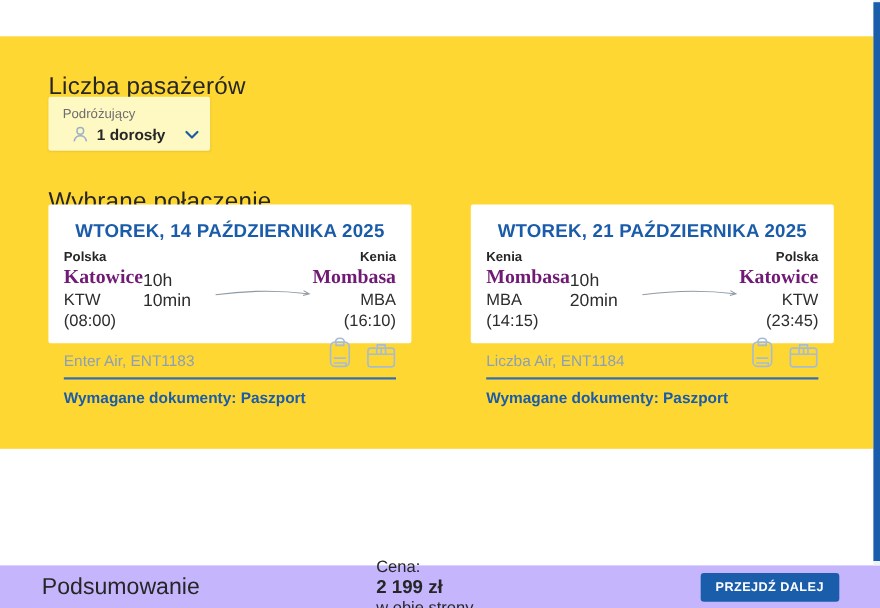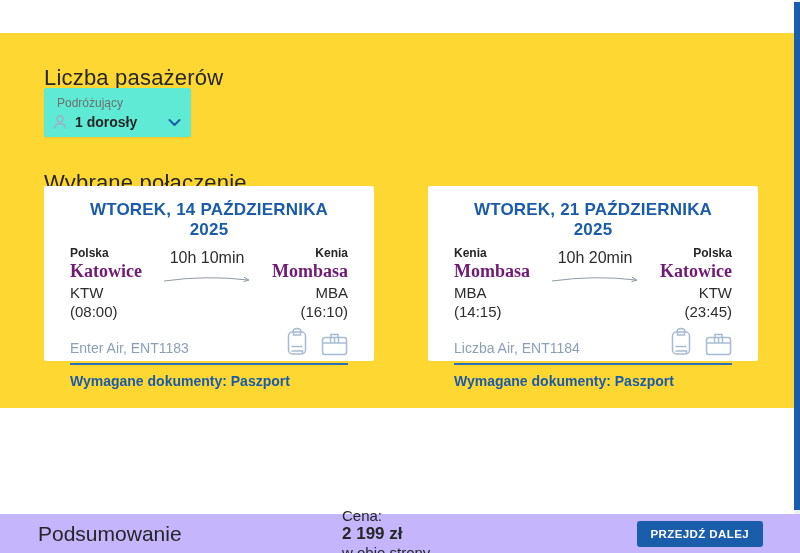--- a/index.html
+++ b/index.html
@@ -8,40 +8,40 @@
   .screen{position:relative;width:800px;height:553px;background:#ffffff;overflow:hidden;}
 
   .topbar{position:absolute;top:0;left:0;width:800px;height:33px;background:#ffffff;}
 
   .yellow-main{position:absolute;top:33px;left:0;width:800px;height:375px;background:#ffd732;}
 
   .section-heading{position:absolute;left:44px;font-size:22px;font-weight:400;color:#262626;letter-spacing:0.2px;}
   .heading-passengers{top:14px;}
   .heading-connection{top:119px;}
 
-  .traveler-box{position:absolute;top:55px;left:44px;width:147px;height:49px;background:#5eead4;border-radius:2px;box-shadow:0 1px 2px rgba(0,0,0,0.08);cursor:pointer;}
+  .traveler-box{position:absolute;top:55px;left:44px;width:147px;height:49px;background:#fef9c3;border-radius:2px;box-shadow:0 1px 2px rgba(0,0,0,0.08);cursor:pointer;}
   .traveler-label{position:absolute;top:8px;left:13px;font-size:12px;color:#6e6e6e;}
-  .traveler-row{position:absolute;top:26px;left:8px;right:10px;display:flex;align-items:center;}
+  .traveler-row{position:absolute;top:26px;left:21px;right:10px;display:flex;align-items:center;}
   .traveler-row .person{flex:0 0 auto;margin-right:7px;display:flex;}
   .traveler-value{font-size:14px;font-weight:700;color:#262626;}
   .traveler-row .chevron{margin-left:auto;display:flex;}
 
-  .card{position:absolute;top:153px;width:330px;height:175px;background:#ffffff;border-radius:2px;padding:0 26px;}
+  .card{position:absolute;top:153px;width:330px;height:126px;background:#ffffff;border-radius:2px;padding:0 14px;}
   .card-1{left:44px;}
   .card-2{left:428px;}
   .card-date{margin-top:14px;text-align:center;font-size:17px;font-weight:700;color:#1a5ca9;letter-spacing:0.2px;}
   .route{display:flex;justify-content:space-between;margin-top:7px;}
   .endpoint{line-height:1.12;}
   .endpoint.depart{text-align:left;}
   .endpoint.arrive{text-align:right;}
   .country{font-size:12px;font-weight:700;color:#262626;}
   .city{font-size:18px;font-weight:700;color:#701a75;margin-top:1px;font-family:Liberation Serif, serif;}
   .code{font-size:15px;color:#2d2d2d;margin-top:3px;}
   .time{font-size:15px;color:#2d2d2d;margin-top:3px;}
-  .mid{display:flex;flex-direction:column;align-items:center;margin-top:2px;}
+  .mid{display:flex;flex-direction:row;align-items:center;margin-top:2px;}
   .duration{font-size:16px;color:#2d2d2d;}
   .arc{margin-top:3px;}
 
   .airline-row{display:flex;align-items:flex-end;justify-content:space-between;margin-top:9px;height:30px;}
   .airline{font-size:14px;color:#8ba0b6;padding-bottom:4px;}
   .bag-icons{display:flex;align-items:flex-end;gap:12px;}
   .separator{height:0;border-bottom:2px solid #2e6db8;margin-top:3px;}
   .documents{margin-top:8px;font-size:14px;font-weight:700;color:#1a5ca9;}
 
   .bottombar{position:absolute;top:514px;left:0;width:800px;height:39px;background:#c4b5fd;}

